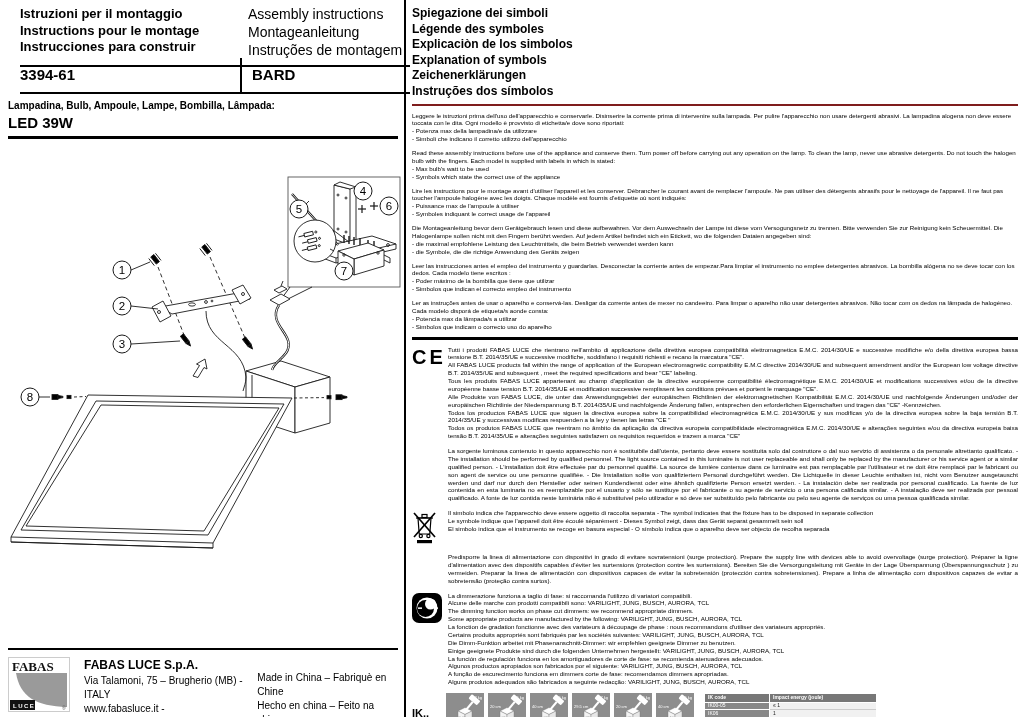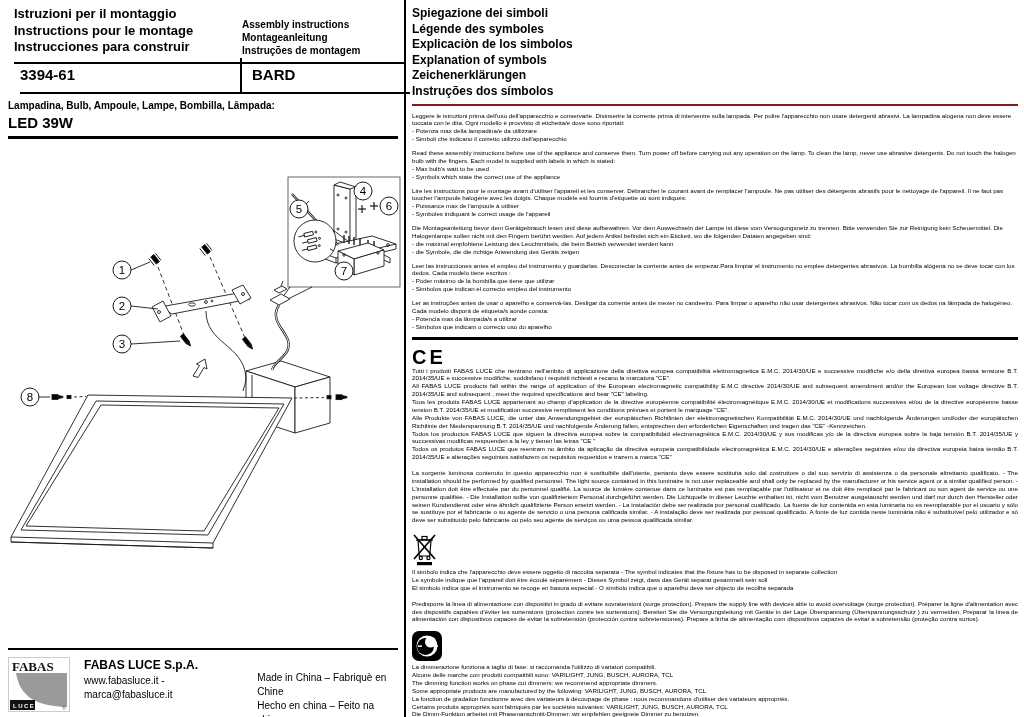--- a/index.html
+++ b/index.html
@@ -2,24 +2,24 @@
 <html><head>
 <meta charset="utf-8">
 <style>
   html,body{margin:0;padding:0;background:#e8e8e8;}
   .page{position:relative;width:1024px;height:717px;background:#fff;color:#000;
         font-family:"Liberation Sans",sans-serif;overflow:hidden;margin:0 auto;}
   [data-bind-lines]{white-space:pre-line;}
 
   
   .lcol{position:absolute;left:8px;top:0;width:390px;}
-  .lhead{position:absolute;left:6px;top:6px;width:390px;display:flex;
+  .lhead{position:absolute;left:12px;top:6px;width:390px;display:flex;
          border-bottom:2px solid #000;padding-bottom:5px;}
   .lhead .g1{width:228px;font-size:13px;font-weight:bold;line-height:1.28;}
-  .lhead .g2{width:162px;font-size:10px;font-weight:bold;line-height:1.28;margin-top:13px;}
+  .lhead .g2{width:162px;font-size:14px;font-weight:normal;line-height:1.28;}
   .mrow{position:absolute;left:12px;top:58px;width:390px;height:34px;
         border-bottom:2px solid #000;display:flex;}
   .mcode{width:220px;font-size:15px;font-weight:bold;padding-top:8px;}
   .msep{width:2px;background:#000;height:34px;}
   .mname{flex:1;font-size:15px;font-weight:bold;padding:8px 0 0 10px;}
   .brow{position:absolute;left:0;top:96px;width:390px;height:40px;border-bottom:3px solid #000;}
   .blabel{font-size:10px;font-weight:bold;padding-top:4px;}
   .bvalue{font-size:15px;font-weight:bold;padding-top:3px;}
   .diag{position:absolute;left:-8px;top:139px;}
   .lfoot{position:absolute;left:0;top:648px;width:390px;border-top:2px solid #000;
@@ -29,21 +29,21 @@
   .fco .co{font-weight:bold;font-size:12px;}
   .fmade{margin-left:4px;font-size:10px;line-height:1.4;padding-top:14px;}
 
   .vdiv{position:absolute;left:404px;top:0;width:2px;height:717px;background:#000;}
 
   
   .rcol{position:absolute;left:412px;top:0;width:606px;}
   .rhead{display:flex;border-bottom:2px solid #7f1d1d;padding:6px 0 4px;flex-direction:column;}
   .rhead .g1{width:196px;font-size:12px;font-weight:bold;line-height:1.3;}
   .rhead .g2{width:300px;font-size:12px;font-weight:bold;line-height:1.3;}
-  .body6{font-size:6.2px;line-height:1.27;flex-direction:column;}
+  .body6{font-size:6.2px;line-height:1.27;}
   .intro p{margin:0 0 6px 0;}
   .intro{margin-top:6px;}
   .div3{border-top:3px solid #000;margin:2px 0 6px 0;}
   .iblock{display:flex;margin-bottom:7px;}
   .icell{width:36px;flex:none;padding-top:1px;}
   .itext{flex:1;}
   .just{text-align:justify;}
   .ce-mark{font-size:20px;font-weight:bold;letter-spacing:3px;line-height:1;}
   .ikrow{display:flex;align-items:flex-start;}
   .iklabel{width:34px;flex:none;font-size:11px;font-weight:bold;padding-top:14px;}
@@ -238,20 +238,21 @@
       <svg class="flogo" viewBox="0 0 62 55">
         <rect x="0.5" y="0.5" width="61" height="54" fill="#fff" stroke="#cccccc"></rect>
         <path d="M8,16 C12,40 28,49 59,50 L59,16 Z" fill="#9a9a9a"></path>
         <text x="4" y="14" font-family="Liberation Serif, serif" font-size="13" font-weight="bold" fill="#111" data-bind="left.footer.logo">FABAS</text>
         <rect x="2" y="43" width="25" height="10" fill="#111"></rect>
         <text x="5" y="51" font-family="Liberation Sans, sans-serif" font-size="6" font-weight="bold" letter-spacing="1.5" fill="#fff" data-bind="left.footer.logo_sub">LUCE</text>
         <text x="54" y="53" font-size="5" fill="#555">®</text>
       </svg>
       <div class="fco">
         <div class="co" data-bind="left.footer.company">FABAS LUCE S.p.A.</div>
+        <div data-bind="left.footer.address">Via Talamoni, 75 – Brugherio (MB) - ITALY</div>
         <div data-bind="left.footer.web">www.fabasluce.it - marca@fabasluce.it</div>
       </div>
       <div class="fmade" data-bind-lines="left.footer.made">Made in China – Fabriquè en Chine
 Hecho en china – Feito na china</div>
     </div>
   </div>
 
   <div class="vdiv"></div>
 
   <div class="rcol">

